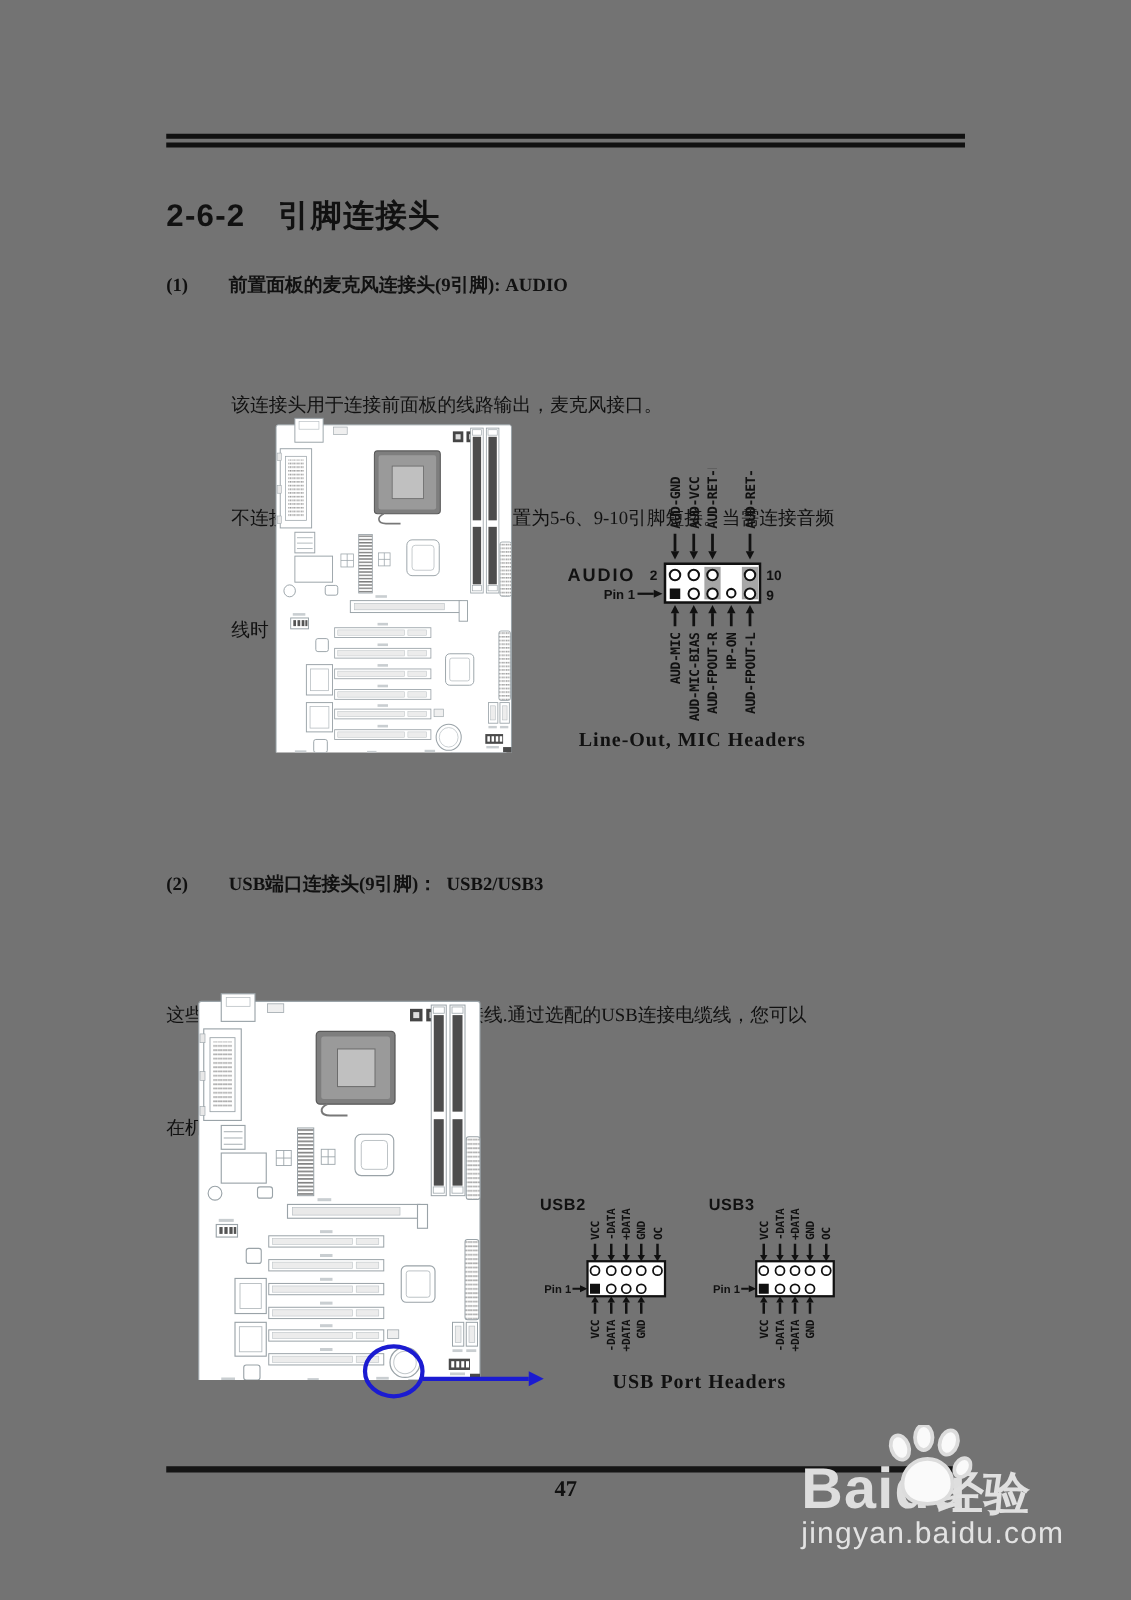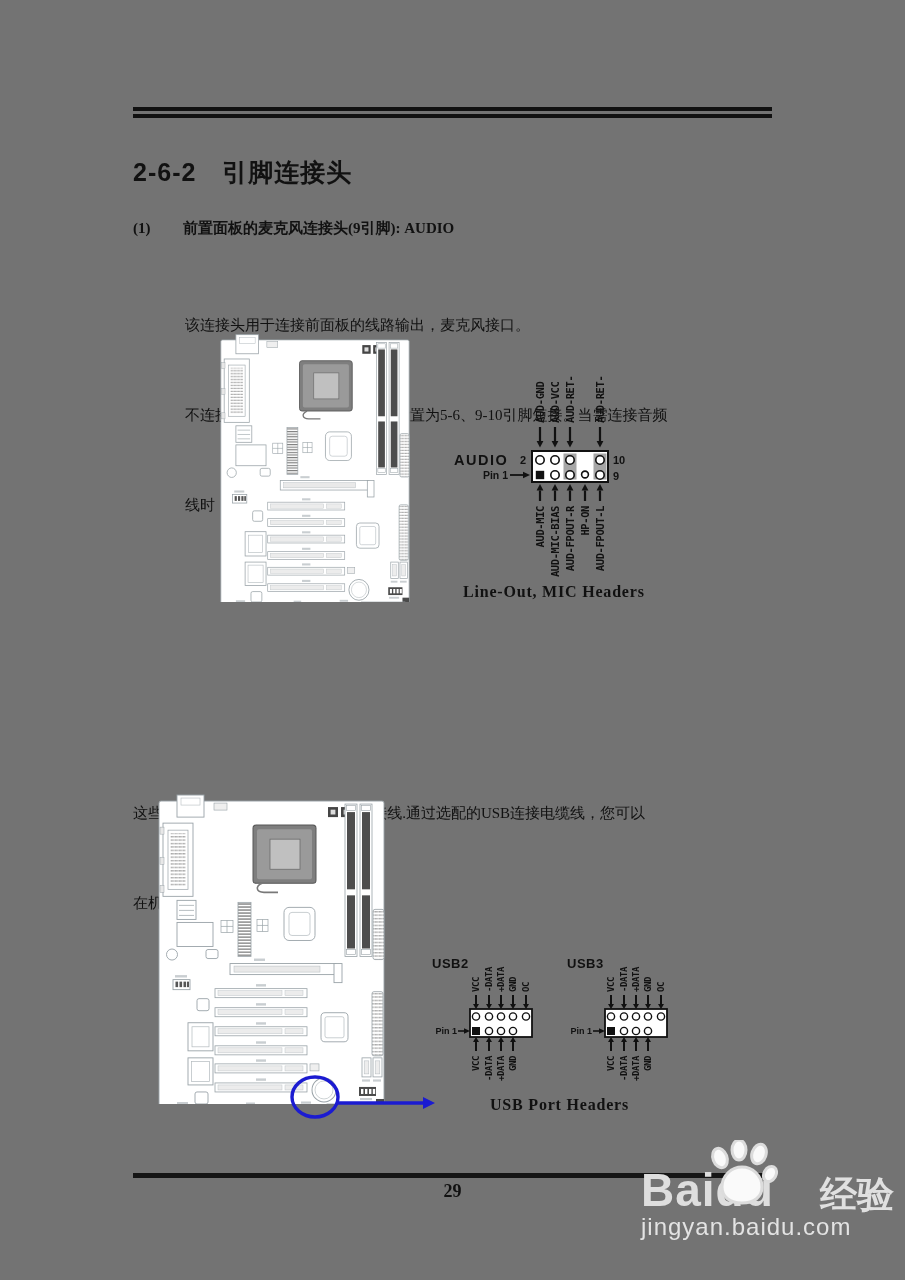--- a/index.html
+++ b/index.html
@@ -25,21 +25,21 @@
   .hdr-name{font:bold 14.5px "Liberation Sans",sans-serif;fill:#111;letter-spacing:1.5px;}
   .hdr-name-s{font:bold 13px "Liberation Sans",sans-serif;fill:#111;letter-spacing:0.5px;}
   .pin-num{font:bold 11px "Liberation Sans",sans-serif;fill:#111;}
   .pin1-t{font:bold 10.5px "Liberation Sans",sans-serif;fill:#111;}
   .pin1-ts{font:bold 9px "Liberation Sans",sans-serif;fill:#111;}
   .caption{font:bold 16px "Liberation Serif",serif;fill:#111;letter-spacing:0.8px;}
   .page-num{position:absolute;left:0;top:1181px;width:905px;text-align:center;
             font-weight:bold;font-size:18px;}
   .wm{position:absolute;color:#d9d9d9;font-family:"Liberation Sans",sans-serif;z-index:5;}
   .wm-baidu{left:641px;top:1163px;font-size:46px;font-weight:bold;letter-spacing:1px;color:#dedede;}
-  .wm-cn{left:820px;top:1170px;font-size:37px;font-weight:bold;color:#e0e0e0;}
+  .wm-cn{left:750px;top:1170px;font-size:37px;font-weight:bold;color:#e0e0e0;}
   .wm-url{left:641px;top:1213px;font-size:24px;font-weight:normal;color:#e3e3e3;letter-spacing:1px;}
   svg{display:block;}
 </style>
 </head>
 <body>
 
 <div class="page">
 
   <svg width="0" height="0" style="position:absolute">
     <defs>
@@ -308,20 +308,21 @@
     </g>
 
     <text class="pin-label" text-anchor="end" x="103.8" y="131" transform="rotate(-90 103.8 131)">AUD-MIC</text>
     <text class="pin-label" text-anchor="end" x="118.8" y="131" transform="rotate(-90 118.8 131)">AUD-MIC-BIAS</text>
     <text class="pin-label" text-anchor="end" x="133.8" y="131" transform="rotate(-90 133.8 131)">AUD-FPOUT-R</text>
     <text class="pin-label" text-anchor="end" x="148.8" y="131" transform="rotate(-90 148.8 131)">HP-ON</text>
     <text class="pin-label" text-anchor="end" x="163.8" y="131" transform="rotate(-90 163.8 131)">AUD-FPOUT-L</text>
     <text class="caption" x="23" y="222">Line-Out, MIC Headers</text>
   </svg>
 
+  <div class="sec-heading sh2"><span class="num">(2)</span><span>USB端口连接头(9引脚)：  USB2/USB3</span></div>
 
   <div class="body-par bp2">
     <div>这些连接头被用于附加的USB端口连接线.通过选配的USB连接电缆线，您可以</div>
     <div>在机箱背板增加两个附加的USB端口。</div>
   </div>
 
   <svg class="diag" style="left:158px;top:785px" width="227" height="319" viewBox="0 -8 227 318" preserveAspectRatio="none">
     <use href="#mobo"></use>
   </svg>
 
@@ -433,21 +434,21 @@
         <polygon points="220,97 226,97 223,92"></polygon>
     </g>
     <text class="pin-label-s" text-anchor="end" x="189.2" y="111" transform="rotate(-90 189.2 111)">VCC</text>
     <text class="pin-label-s" text-anchor="end" x="202.2" y="111" transform="rotate(-90 202.2 111)">-DATA</text>
     <text class="pin-label-s" text-anchor="end" x="214.2" y="111" transform="rotate(-90 214.2 111)">+DATA</text>
     <text class="pin-label-s" text-anchor="end" x="226.2" y="111" transform="rotate(-90 226.2 111)">GND</text>
     <text class="caption" x="65" y="165">USB Port Headers</text>
   </svg>
 
   <div class="rule rule-footer"></div>
-  <div class="page-num">29</div>
+  <div class="page-num">47</div>
 
   <div class="wm wm-baidu">Baidu</div>
   <svg class="diag" style="left:706px;top:1140px;z-index:6" width="72" height="70" viewBox="0 0 72 70">
     <g fill="#fafafa" stroke="#dcdcdc" stroke-width="3">
       <ellipse cx="14" cy="18" rx="7" ry="10" transform="rotate(-20 14 18)"></ellipse>
       <ellipse cx="33" cy="10" rx="7" ry="10"></ellipse>
       <ellipse cx="53" cy="14" rx="7" ry="10" transform="rotate(18 53 14)"></ellipse>
       <ellipse cx="64" cy="34" rx="6" ry="8" transform="rotate(30 64 34)"></ellipse>
       <path d="M16,47 c0,-12 10,-20 20,-20 c10,0 20,8 20,20 c0,10 -8,16 -20,16 c-12,0 -20,-6 -20,-16 z"></path>
     </g>

